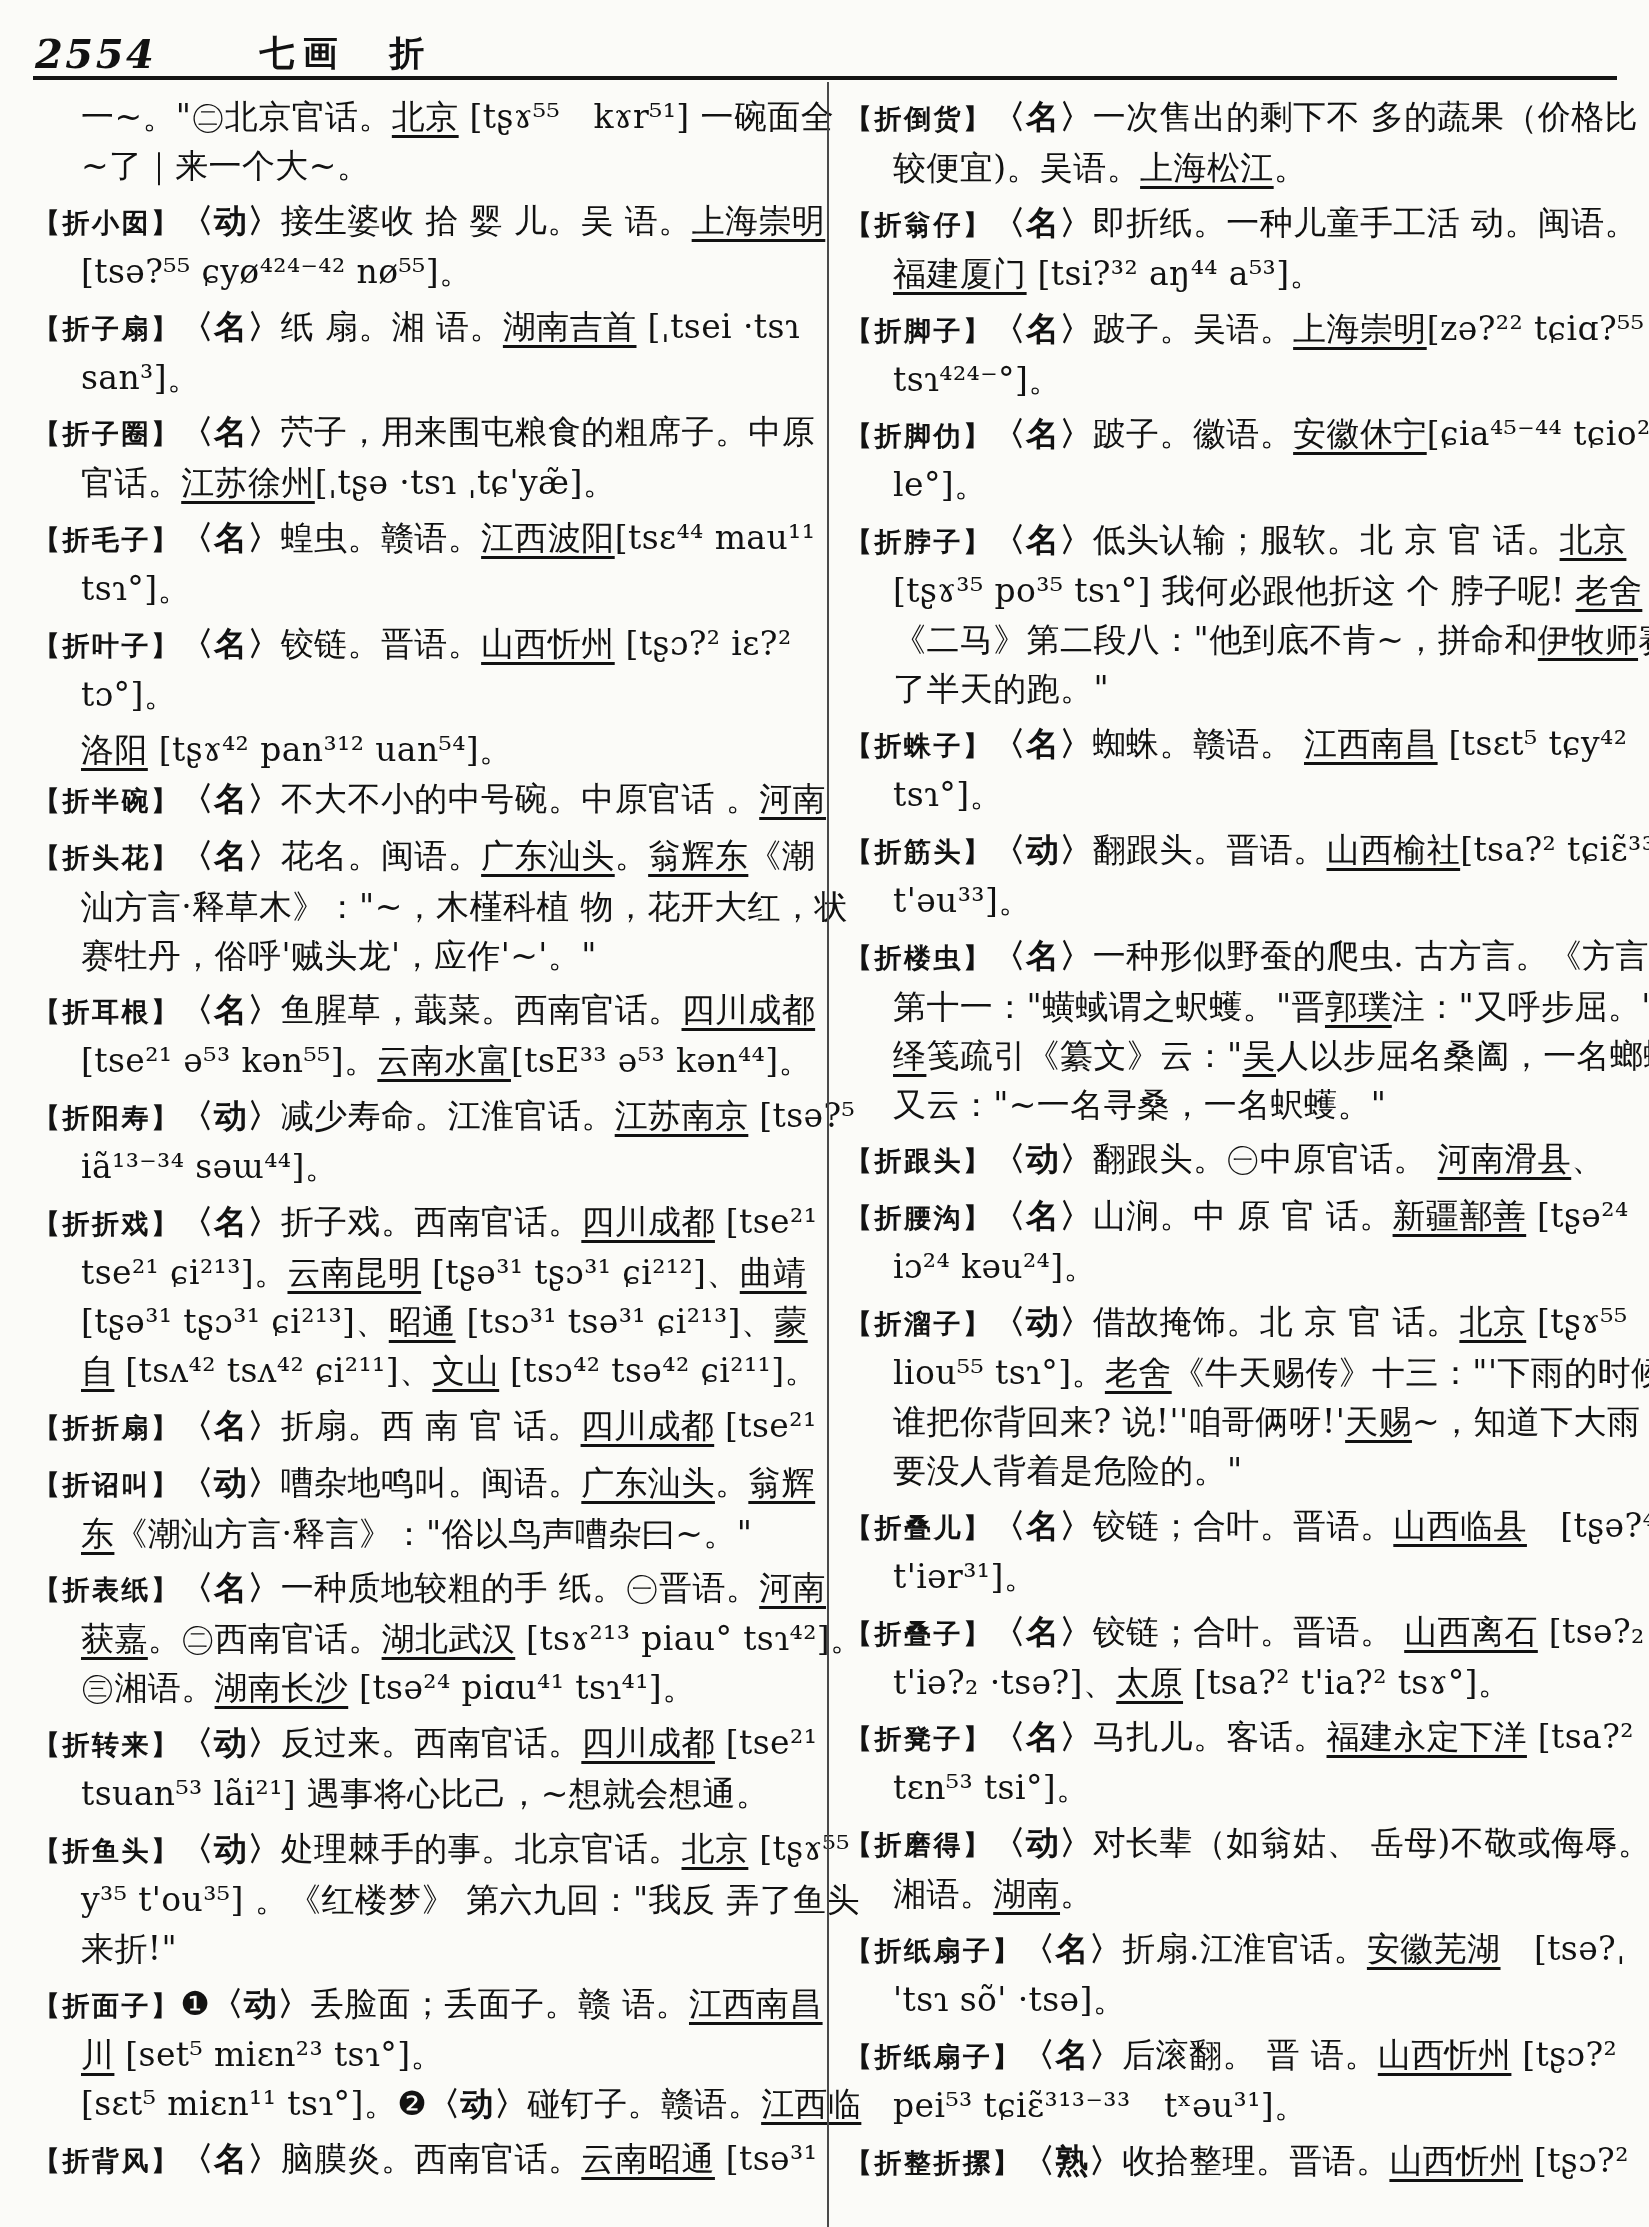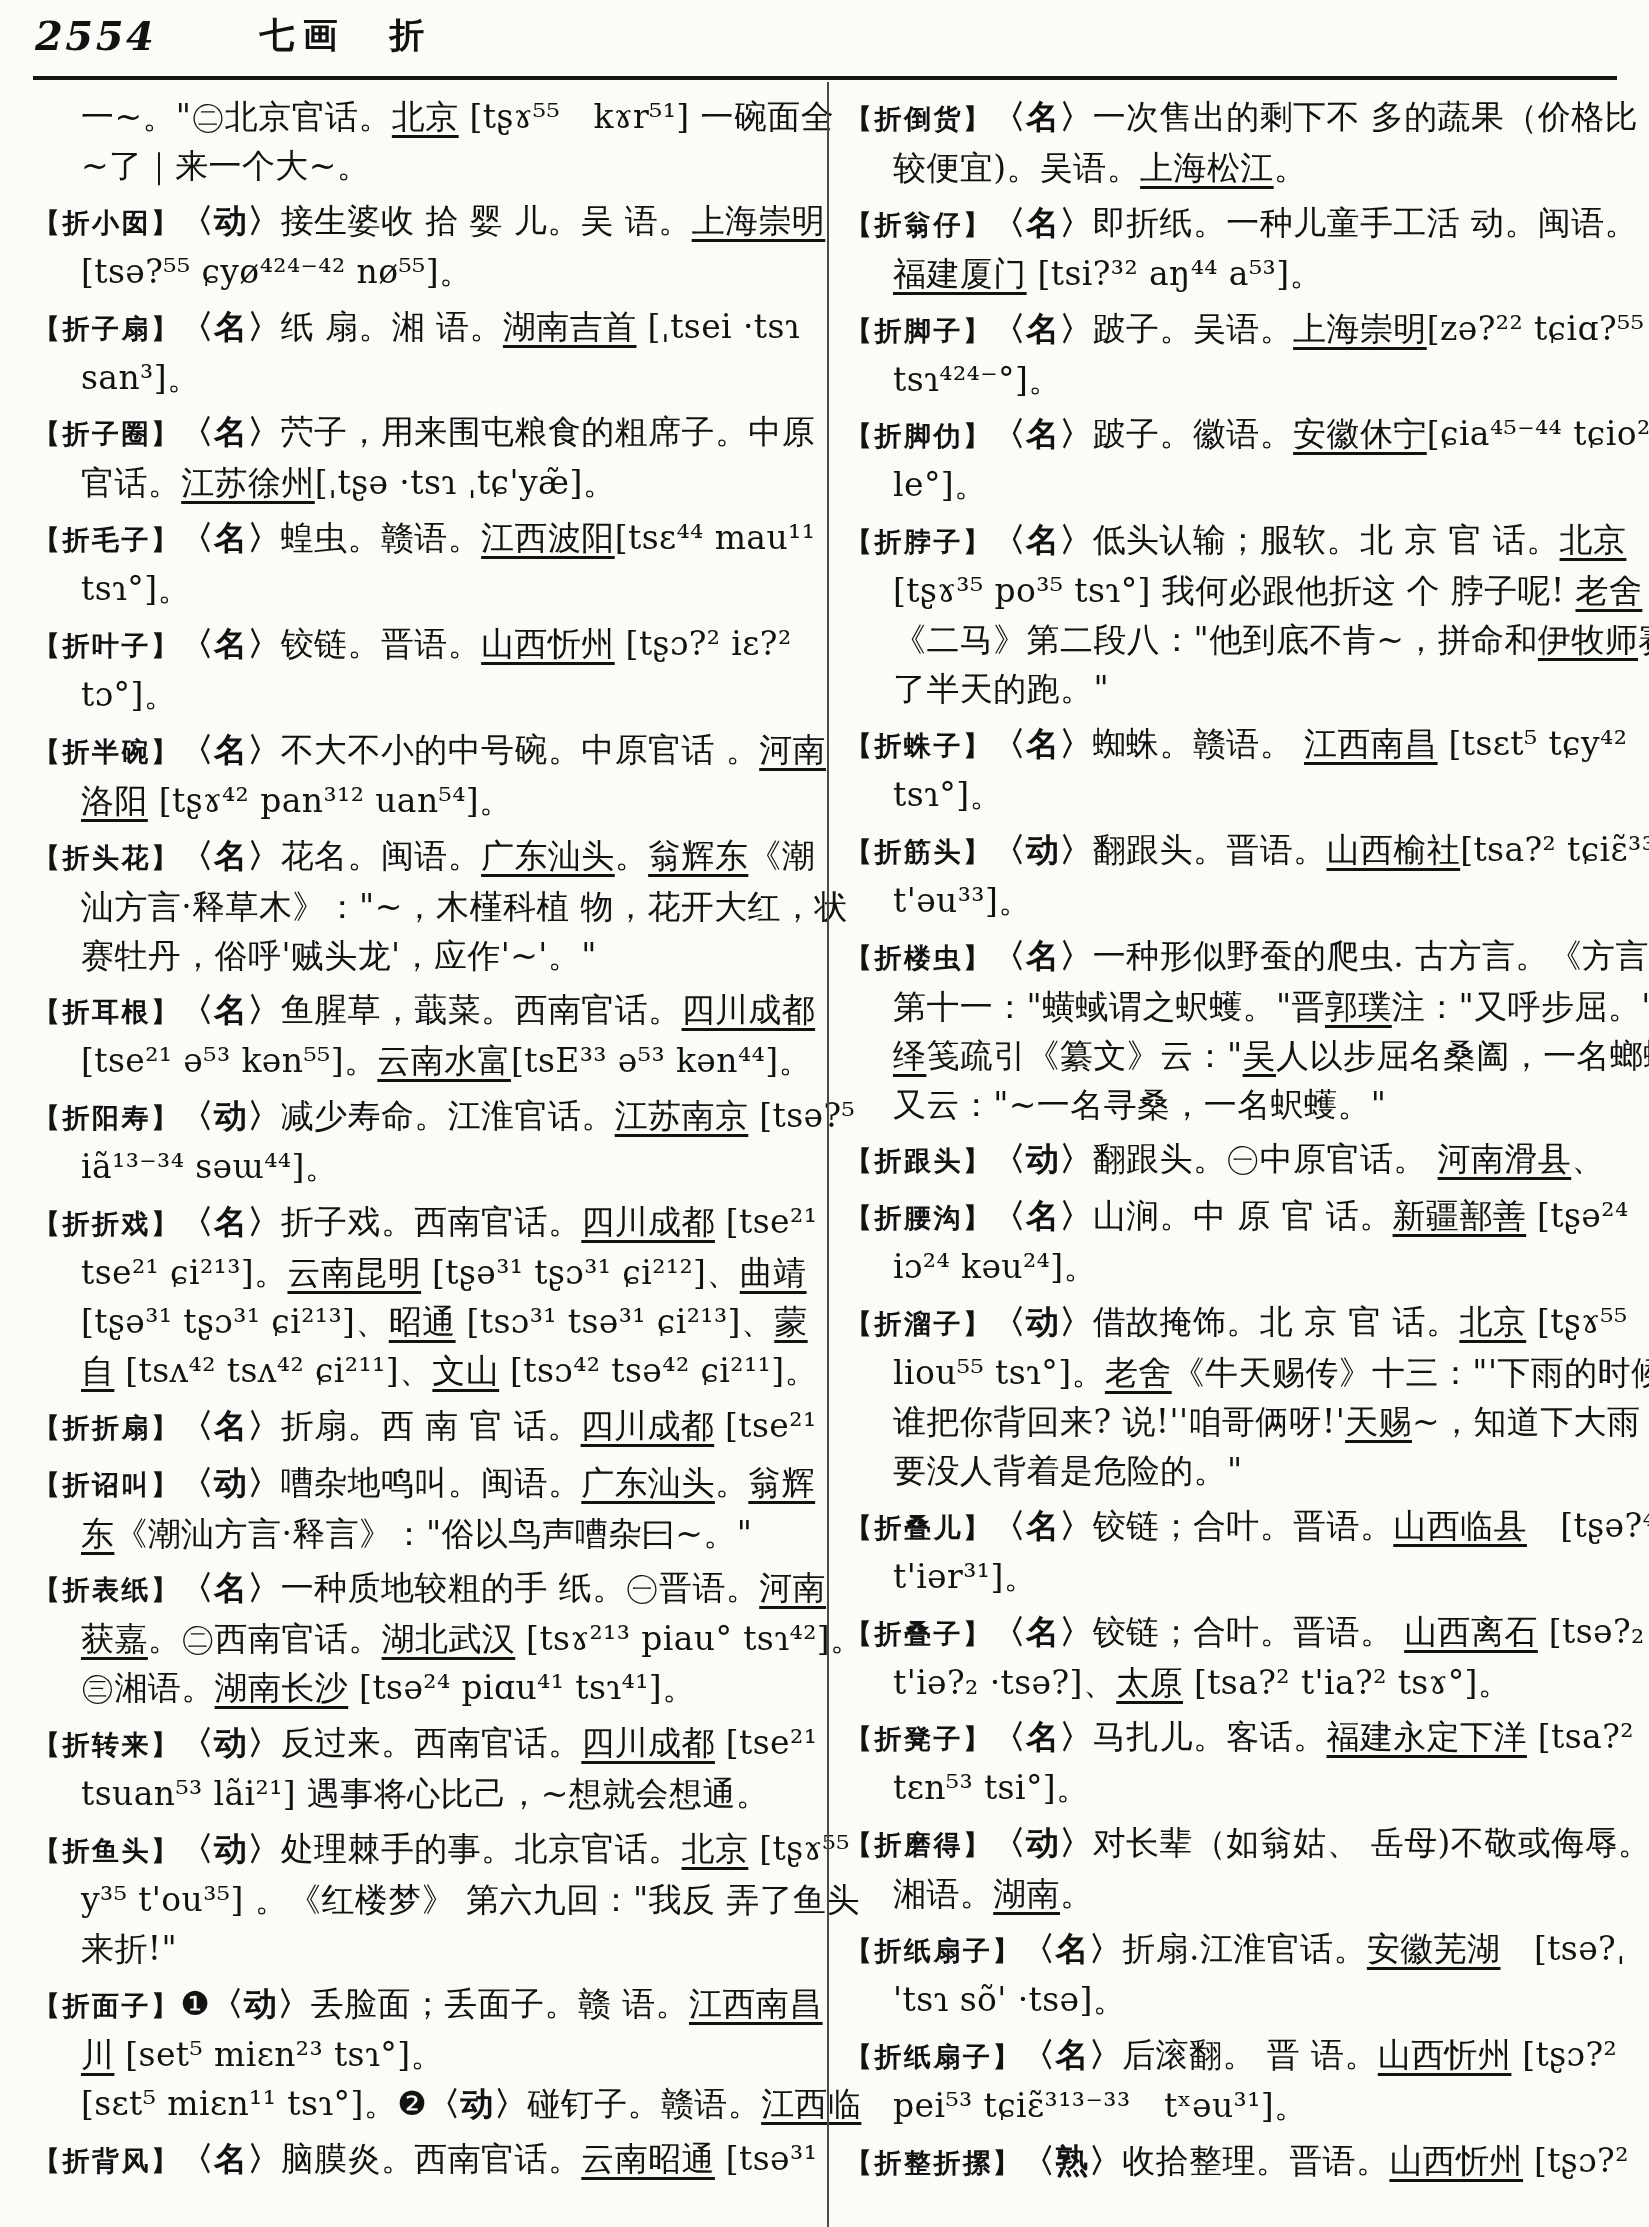--- a/index.html
+++ b/index.html
@@ -2,21 +2,21 @@
 <html style="font-size:13.2px"><head>
 <meta charset="utf-8">
 <style>
   html,body{margin:0;padding:0;}
   body{
     width:1650px;height:2227px;position:relative;
     background:#fbfbf8;color:#121212;
     font-family:"DejaVu Serif","DejaVu Sans",serif;
     overflow:hidden;
   }
-  .page-header{position:absolute;top:12px;left:35px;width:1581px;height:53px;}
+  .page-header{position:absolute;top:30px;left:35px;width:1581px;height:53px;}
   .page-number{
     display:inline-block;font-size:40px;font-weight:bold;font-style:italic;
     letter-spacing:2.5px;vertical-align:bottom;
   }
   .section-title{
     display:inline-block;font-size:35px;font-weight:bold;margin-left:99px;
     letter-spacing:8.2px;vertical-align:bottom;
   }
   .header-rule{
     position:absolute;top:76px;left:33px;width:1584px;height:4.1px;background:#151515;
@@ -69,22 +69,22 @@
     </div>
     <div class="entry">
       <div class="line"><span class="hw">【折毛子】</span><span class="pos">〈名〉</span>蝗虫。赣语。<span class="u">江西波阳</span>[tsɛ⁴⁴ mau¹¹</div>
       <div class="line cont">tsɿ°]。</div>
     </div>
     <div class="entry">
       <div class="line"><span class="hw">【折叶子】</span><span class="pos">〈名〉</span>铰链。晋语。<span class="u">山西忻州</span> [tʂɔ?² iɛ?²</div>
       <div class="line cont">tɔ°]。</div>
     </div>
     <div class="entry">
+      <div class="line cont"><span class="u">洛阳</span> [tʂɤ⁴² pan³¹² uan⁵⁴]。</div>
       <div class="line"><span class="hw">【折半碗】</span><span class="pos">〈名〉</span>不大不小的中号碗。中原官话 。<span class="u">河南</span></div>
-      <div class="line cont"><span class="u">洛阳</span> [tʂɤ⁴² pan³¹² uan⁵⁴]。</div>
     </div>
     <div class="entry">
       <div class="line"><span class="hw">【折头花】</span><span class="pos">〈名〉</span>花名。闽语。<span class="u">广东汕头</span>。<span class="u">翁辉东</span>《潮</div>
       <div class="line cont">汕方言·释草木》："~，木槿科植 物，花开大红，状</div>
       <div class="line cont">赛牡丹，俗呼'贼头龙'，应作'~'。"</div>
     </div>
     <div class="entry">
       <div class="line"><span class="hw">【折耳根】</span><span class="pos">〈名〉</span>鱼腥草，蕺菜。西南官话。<span class="u">四川成都</span></div>
       <div class="line cont">[tse²¹ ə⁵³ kən⁵⁵]。<span class="u">云南水富</span>[tsE³³ ə⁵³ kən⁴⁴]。</div>
     </div>

